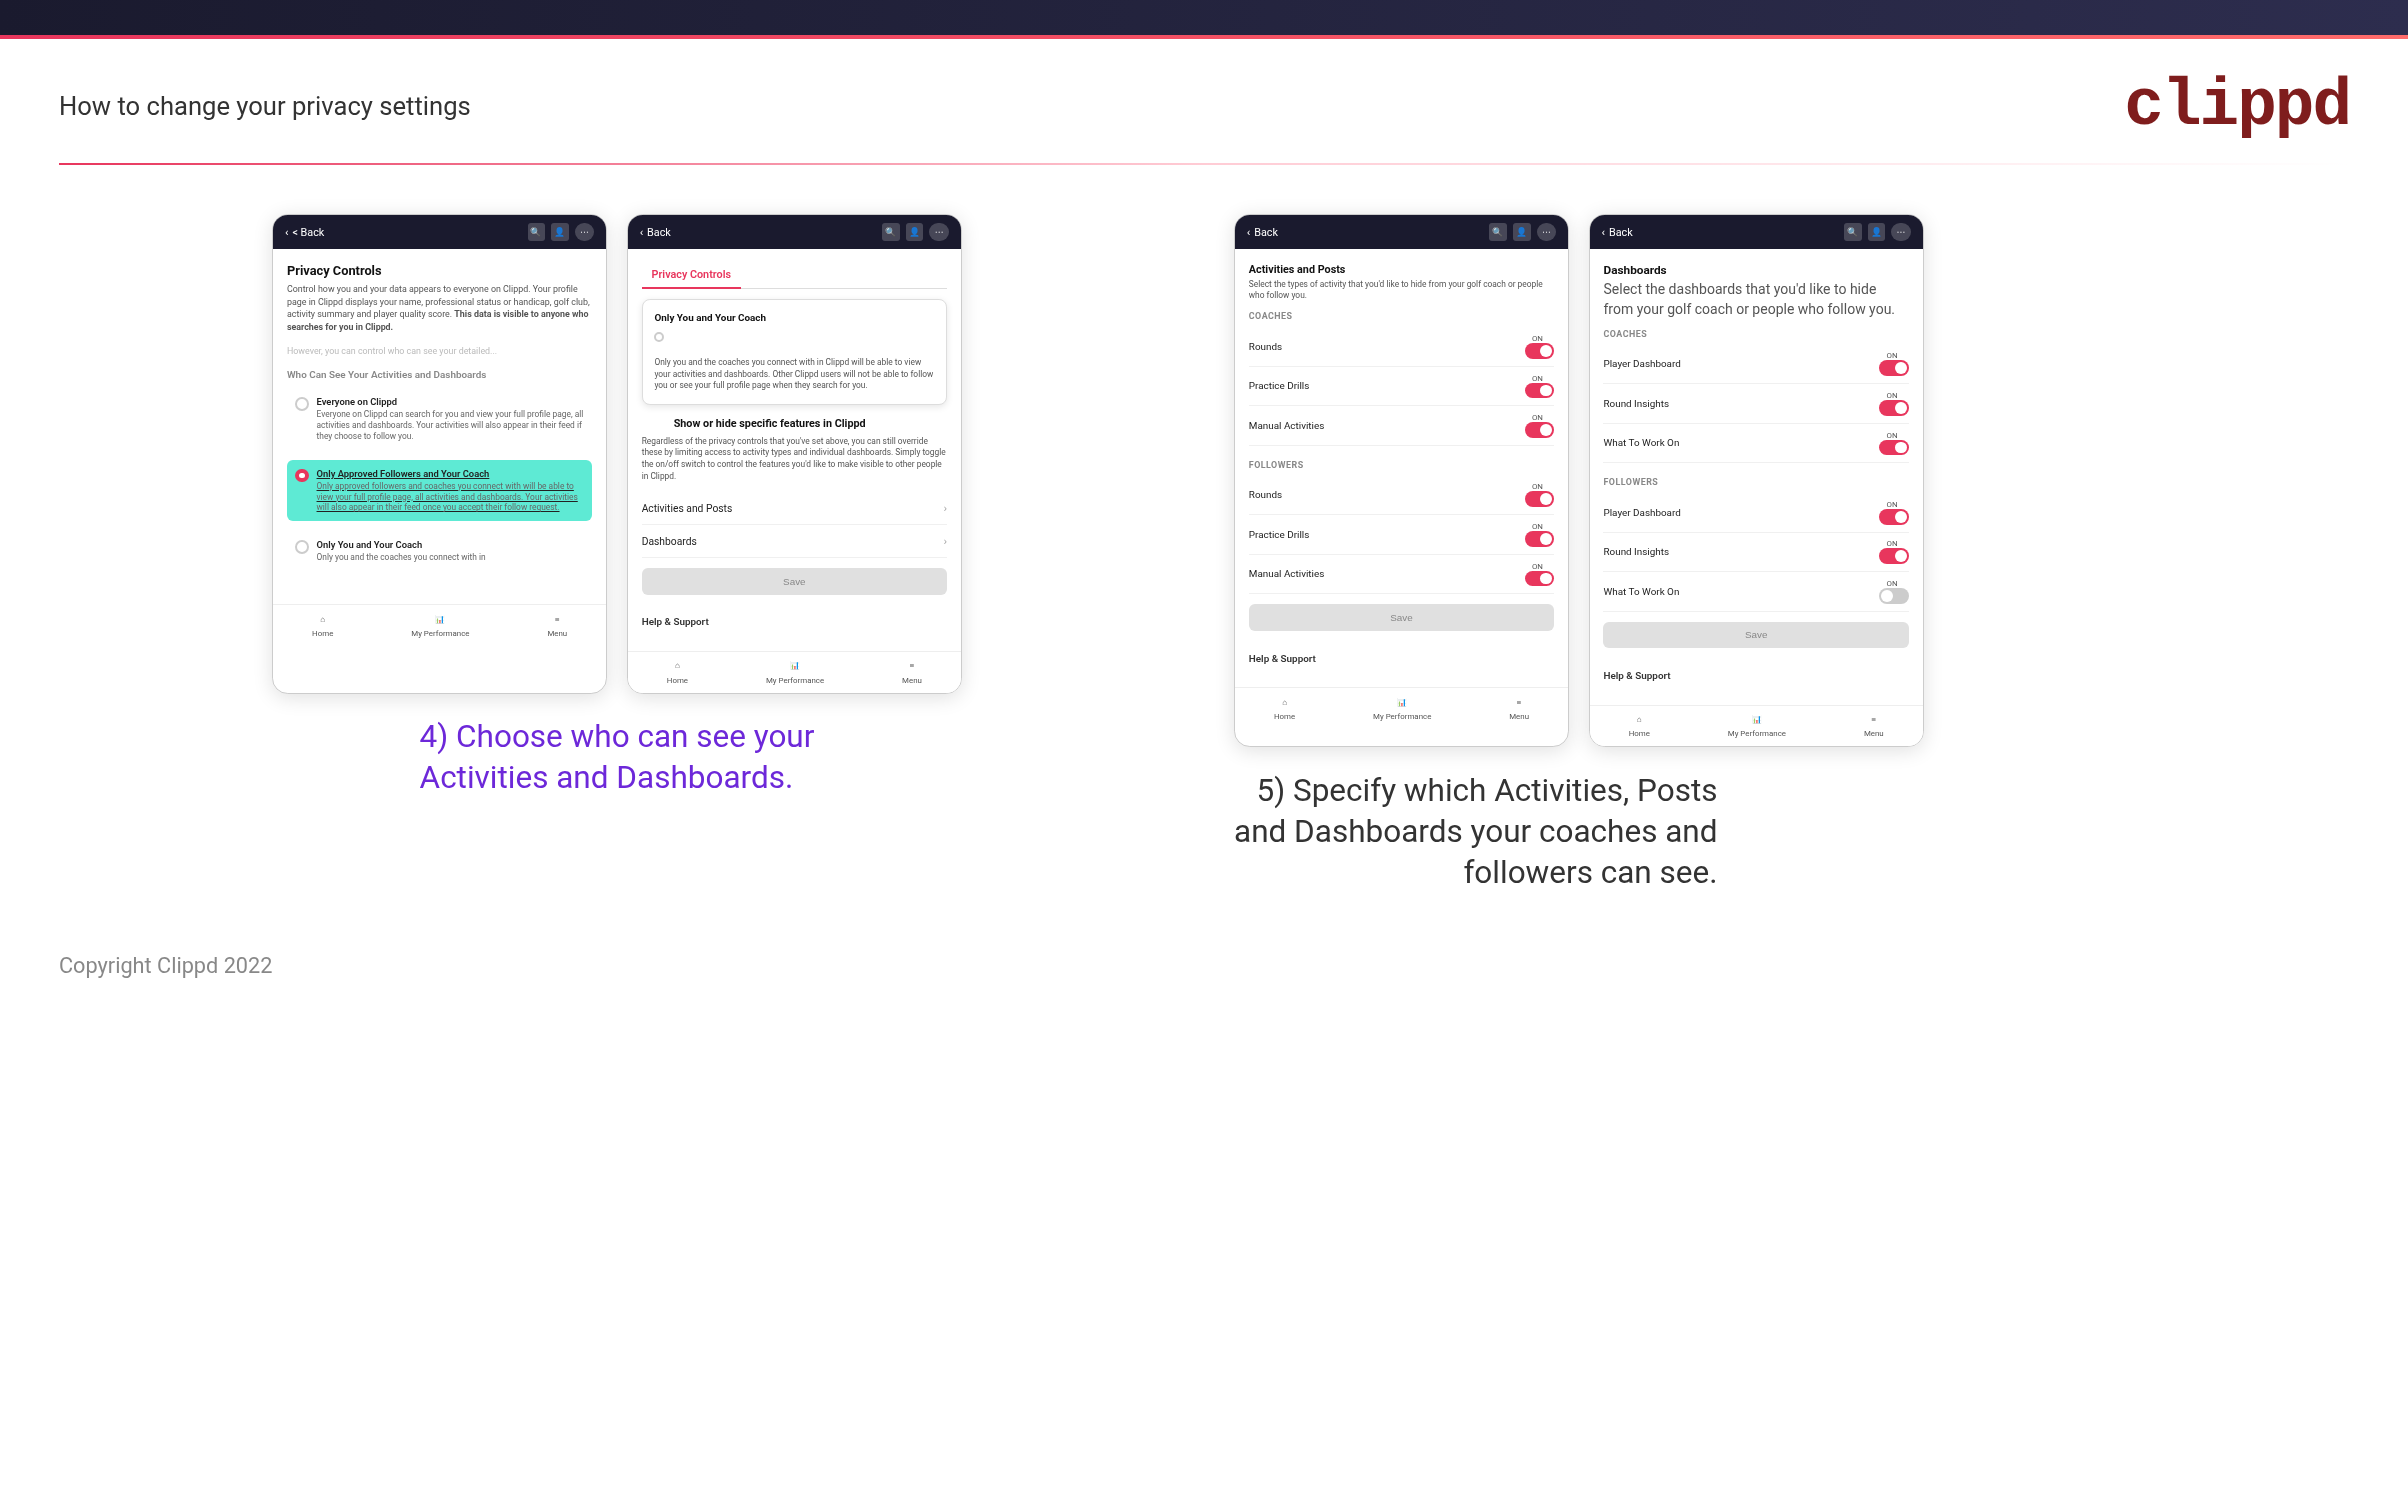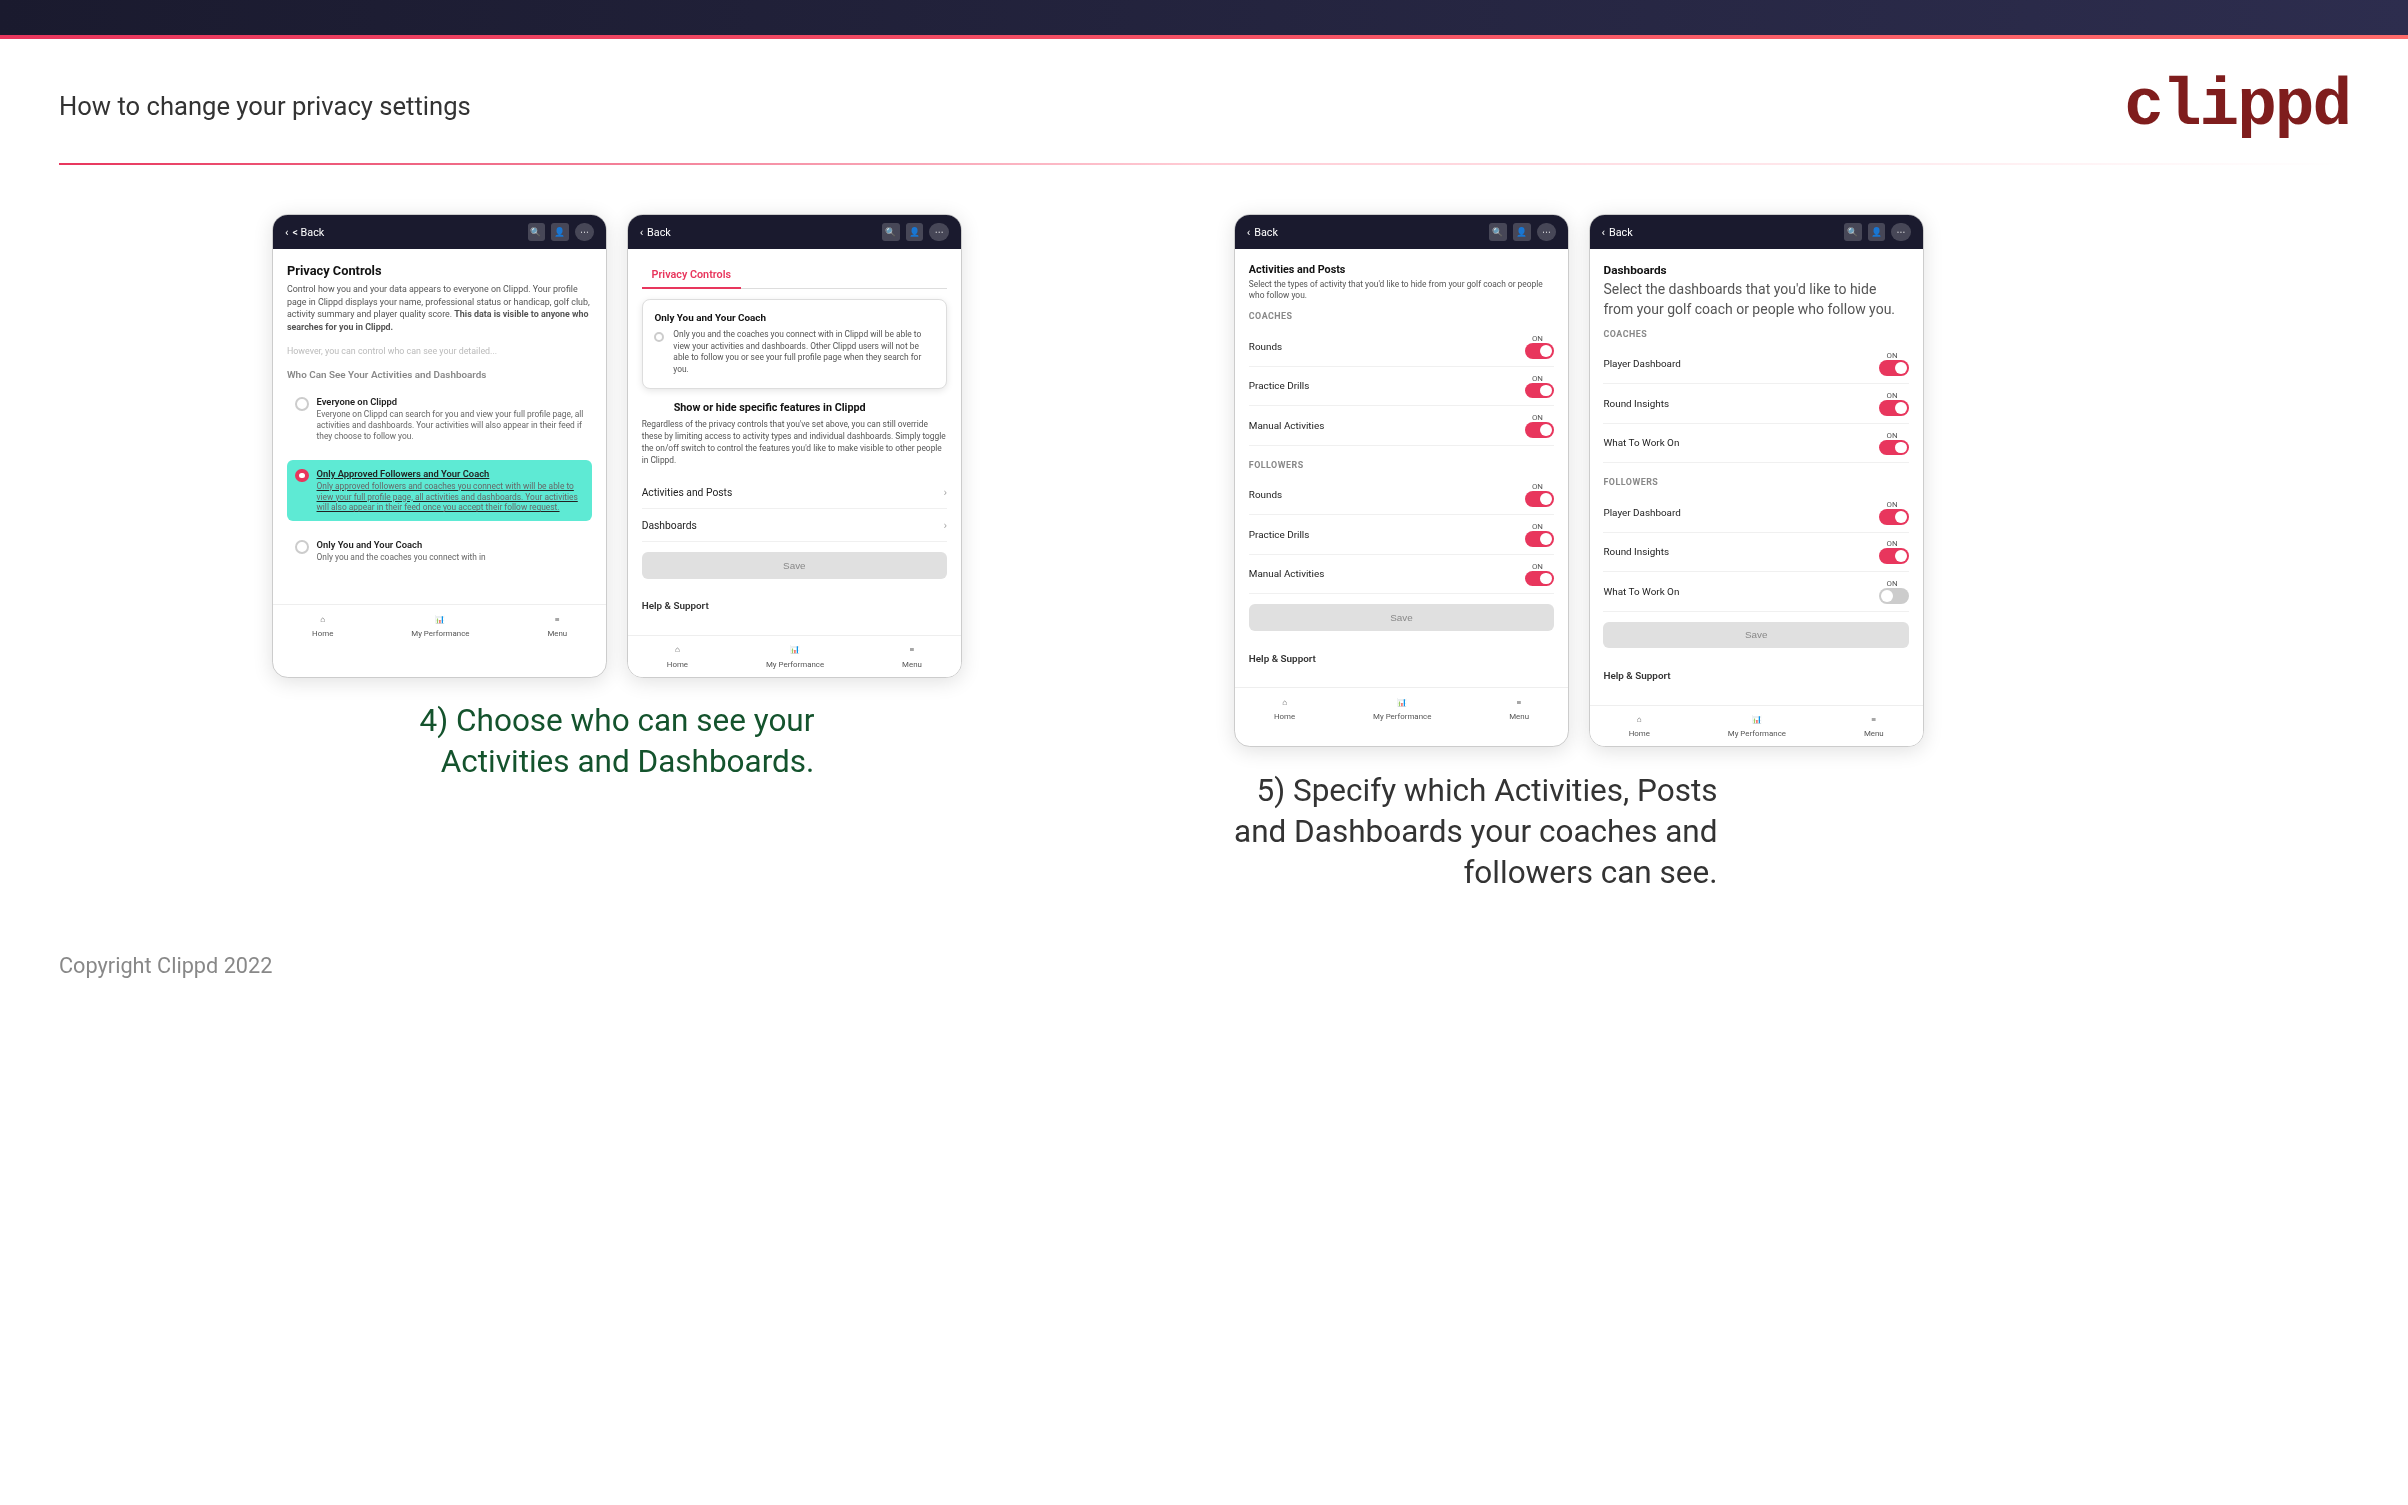--- a/index.html
+++ b/index.html
@@ -342,22 +342,22 @@
     .help-support {
       font-size: 9.9px;
       color: #333;
       font-weight: 600;
       padding-top: 9.9px;
     }
 
     
     .caption {
       font-size: 31.5px;
-      color: #14532d;
-      text-align: right;
+      color: #6d28d9;
+      text-align: left;
       margin-top: 23.6px;
       max-width: 433px;
       line-height: 1.3;
     }
     .caption-wide {
       font-size: 31.5px;
       color: #333;
       text-align: right;
       margin-top: 23.6px;
       max-width: 591px;
@@ -540,21 +540,21 @@
             </div>
           </div>
           <div class="phone-body">
             <div class="privacy-tab">
               <div class="privacy-tab-item active">Privacy Controls</div>
             </div>
 
             
             <div class="popup-card">
               <div class="popup-title">Only You and Your Coach</div>
-              <div style="display:flex;align-items:flex-start;gap:9px;">
+              <div style="display:flex;align-items:flex-start;gap:15px;flex-direction:column;">
                 <div style="margin-top:2px;">
                   <div class="radio-circle" style="width:9.9px;height:9.9px;"></div>
                 </div>
                 <div class="popup-desc">Only you and the coaches you connect with in Clippd will be able to view your activities and dashboards. Other Clippd users will not be able to follow you or see your full profile page when they search for you.</div>
               </div>
             </div>
 
             <div class="show-hide-title">Show or hide specific features in Clippd</div>
             <div class="show-hide-desc">Regardless of the privacy controls that you've set above, you can still override these by limiting access to activity types and individual dashboards. Simply toggle the on/off switch to control the features you'd like to make visible to other people in Clippd.</div>
 

